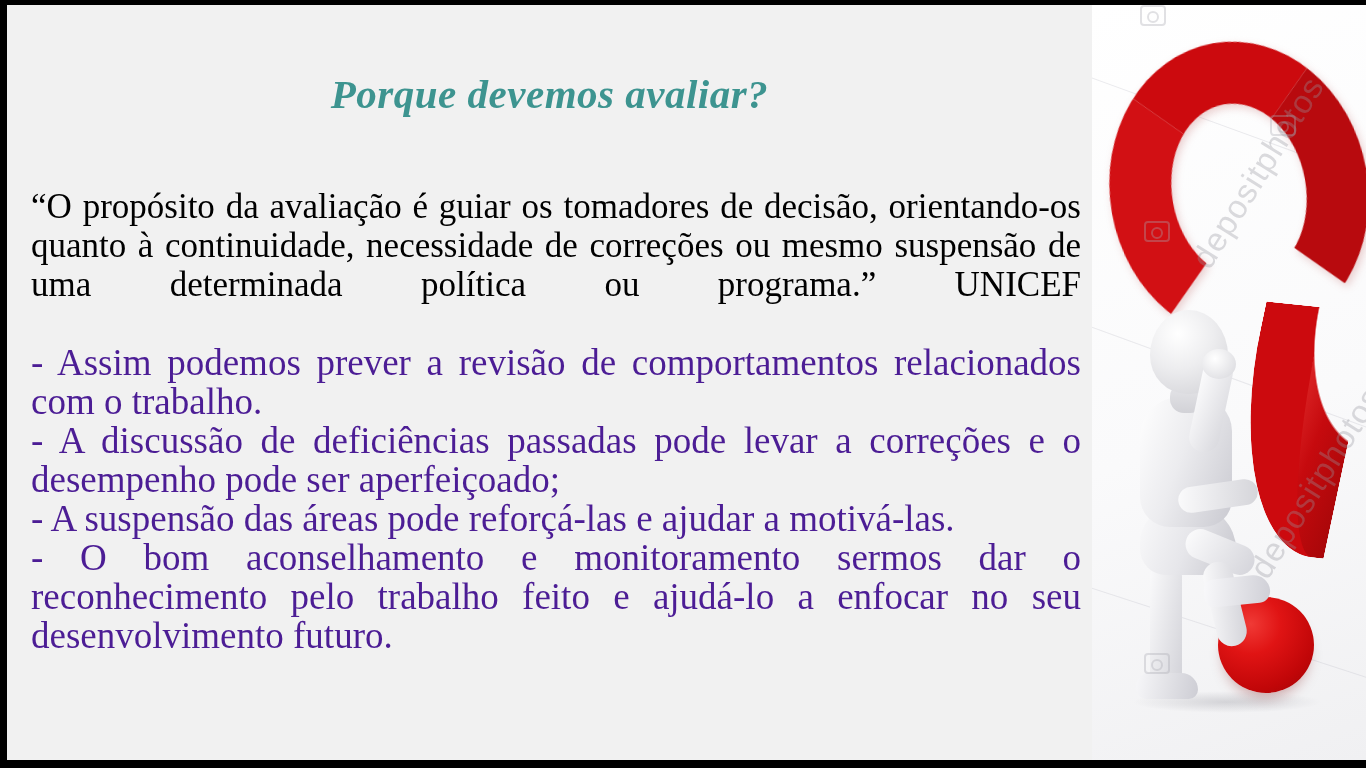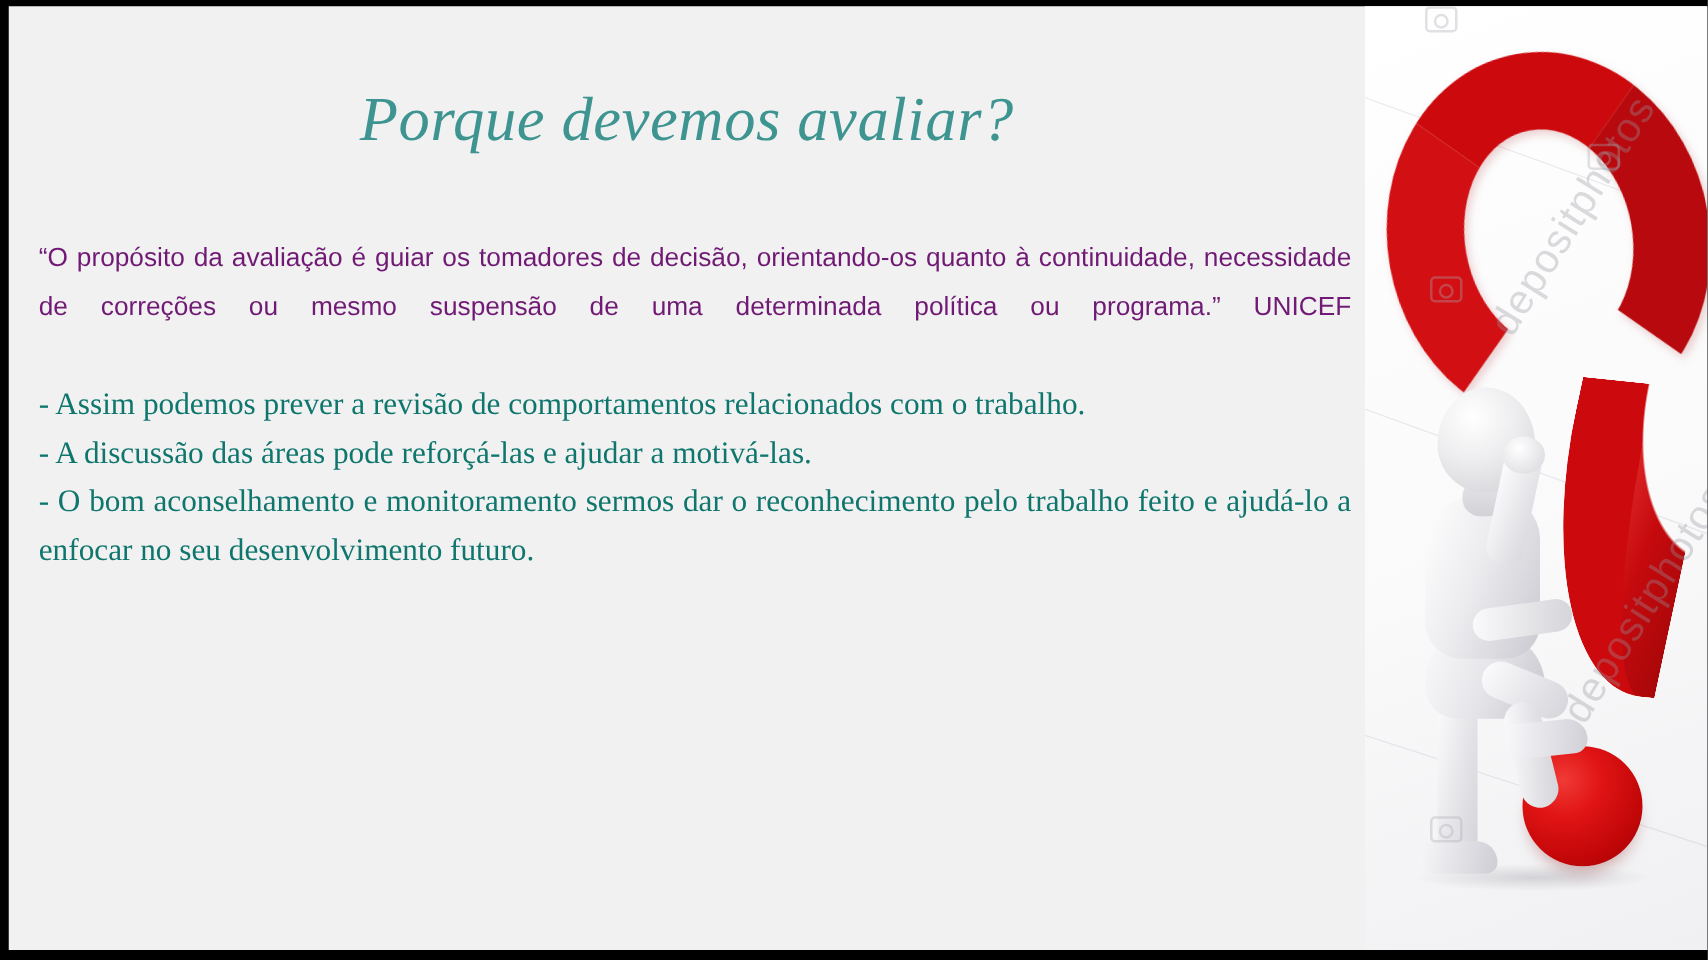--- a/index.html
+++ b/index.html
@@ -37,56 +37,56 @@
     top: 50px;
     width: 1085px;
     height: 80px;
     display: flex;
     align-items: center;
     justify-content: center;
   }
 
   #slide-title {
     font-family: "Liberation Serif", "DejaVu Serif", serif;
-    font-weight: normal;
+    font-weight: bold;
     font-style: italic;
-    font-size: 50px;
+    font-size: 41px;
     letter-spacing: 0.5px;
     line-height: 1.05;
     white-space: nowrap;
     text-align: right;
   }
 
   
   #body-area {
     position: absolute;
     left: 24px;
     top: 182px;
     width: 1050px;
   }
 
   .para {
-    font-family: Liberation Sans, sans-serif;
-    font-size: 21px;
+    font-family: Liberation Serif, serif;
+    font-size: 35px;
     line-height: 39px;
-    color: #701a75;
+    color: #000000;
     text-align: justify;
     text-justify: inter-word;
     margin: 0;
   }
 
   .para.spacer-after {
     margin-bottom: 39px;
   }
 
   .line {
     font-family: "Liberation Serif", "DejaVu Serif", serif;
-    font-size: 25px;
+    font-size: 37px;
     line-height: 39px;
-    color: #0f766e;
+    color: #4c1d95;
     text-align: justify;
     text-justify: inter-word;
     margin: 0;
   }
 
   
   .para.justify-all {
     text-align-last: justify;
   }
 
@@ -283,22 +283,23 @@
       <h1 id="slide-title" style="color:#3d9490; margin:0;">Porque devemos avaliar?</h1>
     </div>
 
     <div id="body-area">
 
       <p class="para spacer-after justify-all">“O propósito da avaliação é guiar os tomadores de decisão, orientando-os quanto à continuidade, necessidade de correções ou mesmo suspensão de uma determinada política ou programa.”  UNICEF</p>
 
 
       <p class="line">- Assim podemos prever a revisão de comportamentos relacionados com o trabalho.</p>
 
-
-      <p class="line">- A discussão das áreas pode reforçá-las e ajudar a motivá-las.</p>
+      <p class="line">- A discussão de deficiências passadas pode levar a correções e o desempenho pode ser aperfeiçoado;</p>
+
+      <p class="line">- A suspensão das áreas pode reforçá-las e ajudar a motivá-las.</p>
 
       <p class="line">- O bom aconselhamento e monitoramento sermos dar  o reconhecimento pelo trabalho feito e ajudá-lo a enfocar no seu desenvolvimento futuro.</p>
 
     </div>
 
     <div id="picture">
       <div class="bg-sheen"></div>
 
       <div class="guide g1"></div>
       <div class="guide g2"></div>

